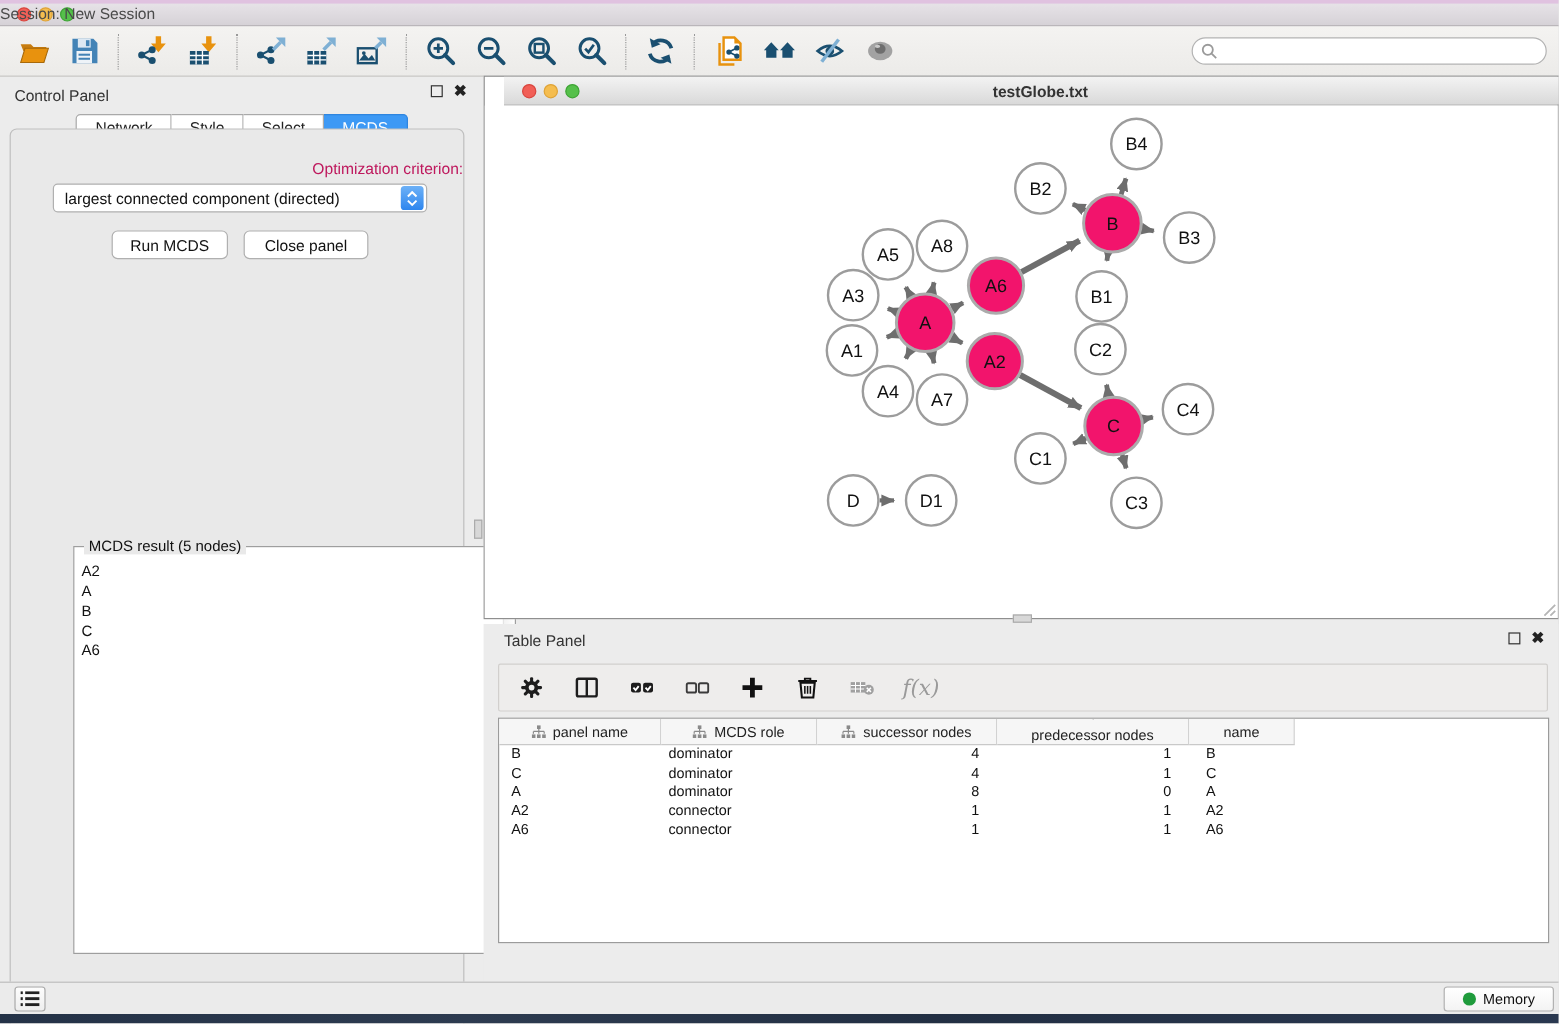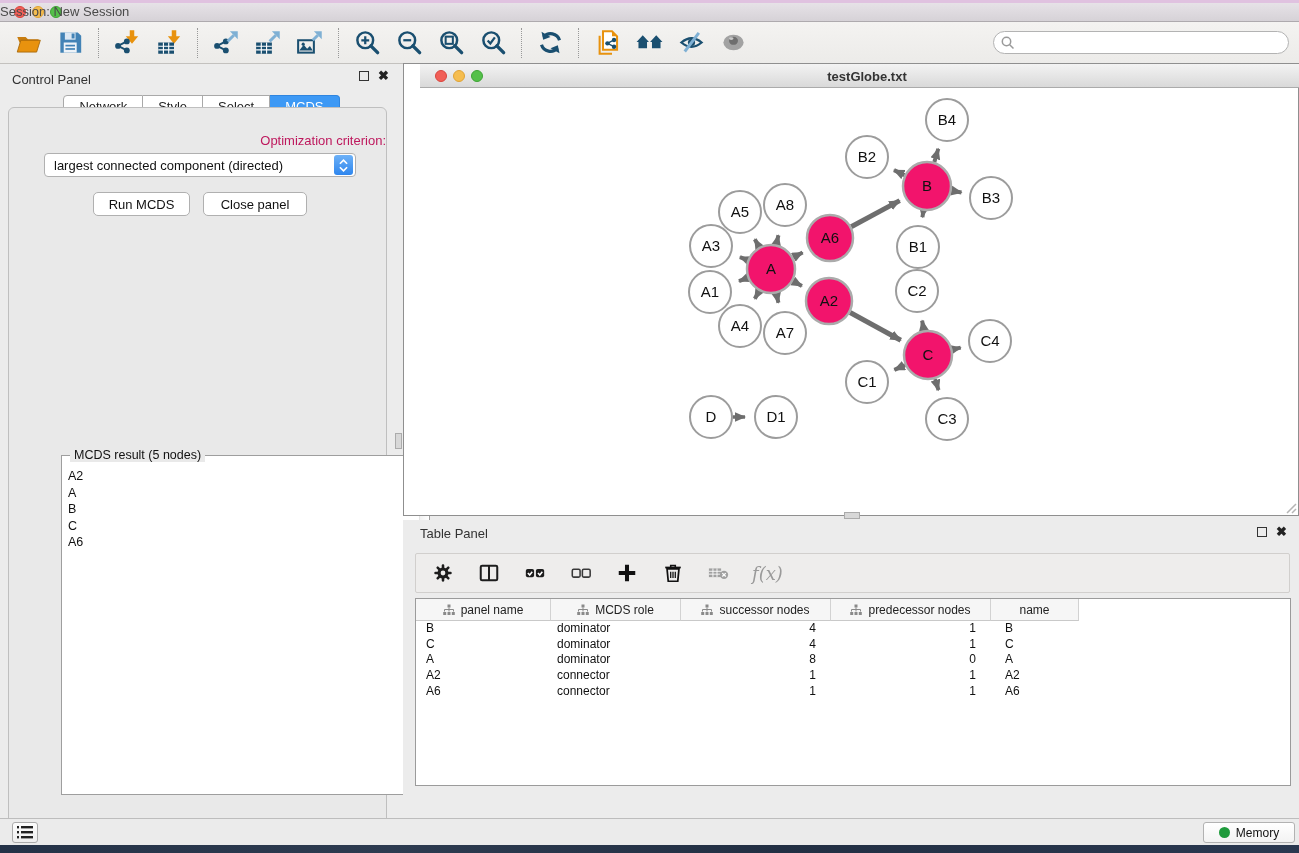--- a/index.html
+++ b/index.html
@@ -601,21 +601,21 @@
               <g fill="#8A8A8A" stroke="#8A8A8A">
                 <rect x="4.5" y="0.5" width="3" height="3" stroke="none"></rect>
                 <path d="M6 3.5 V5.5 M1.5 5.5 H10.5 M1.5 5.5 V7.5 M6 5.5 V7.5 M10.5 5.5 V7.5" fill="none" stroke-width="1"></path>
                 <rect x="0.2" y="8" width="3" height="3" stroke="none"></rect>
                 <rect x="4.5" y="8" width="3" height="3" stroke="none"></rect>
                 <rect x="8.8" y="8" width="3" height="3" stroke="none"></rect>
               </g>
             </svg>
             <span>successor nodes</span>
           </div>
-          <div class="th-cell" style="width: 160px;">
+          <div class="th-cell" style="width: 160px; flex-direction: column;">
             <svg viewBox="0 0 12 12">
               <g fill="#8A8A8A" stroke="#8A8A8A">
                 <rect x="4.5" y="0.5" width="3" height="3" stroke="none"></rect>
                 <path d="M6 3.5 V5.5 M1.5 5.5 H10.5 M1.5 5.5 V7.5 M6 5.5 V7.5 M10.5 5.5 V7.5" fill="none" stroke-width="1"></path>
                 <rect x="0.2" y="8" width="3" height="3" stroke="none"></rect>
                 <rect x="4.5" y="8" width="3" height="3" stroke="none"></rect>
                 <rect x="8.8" y="8" width="3" height="3" stroke="none"></rect>
               </g>
             </svg>
             <span>predecessor nodes</span>

